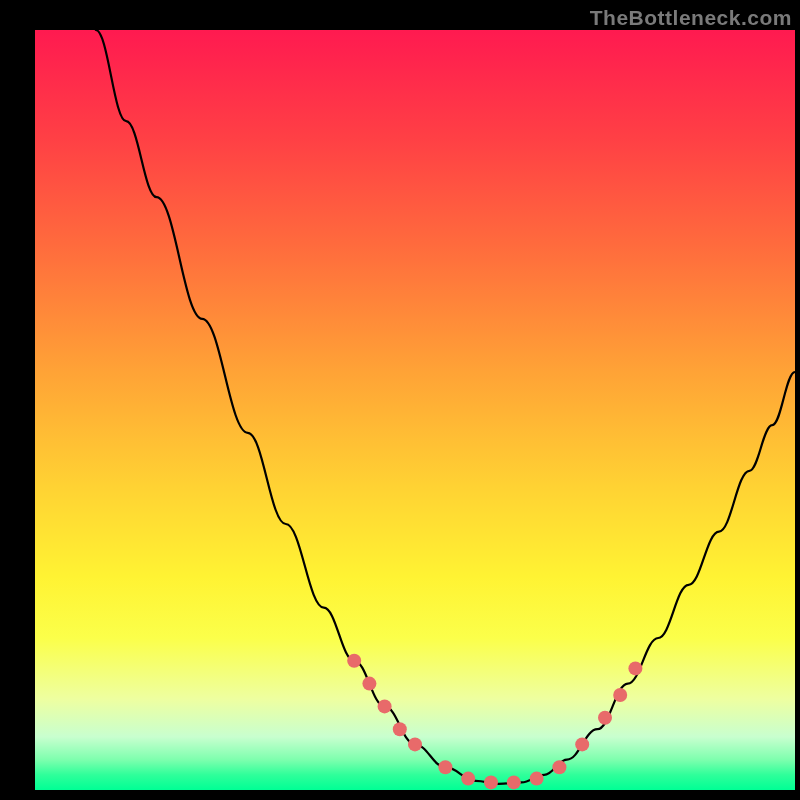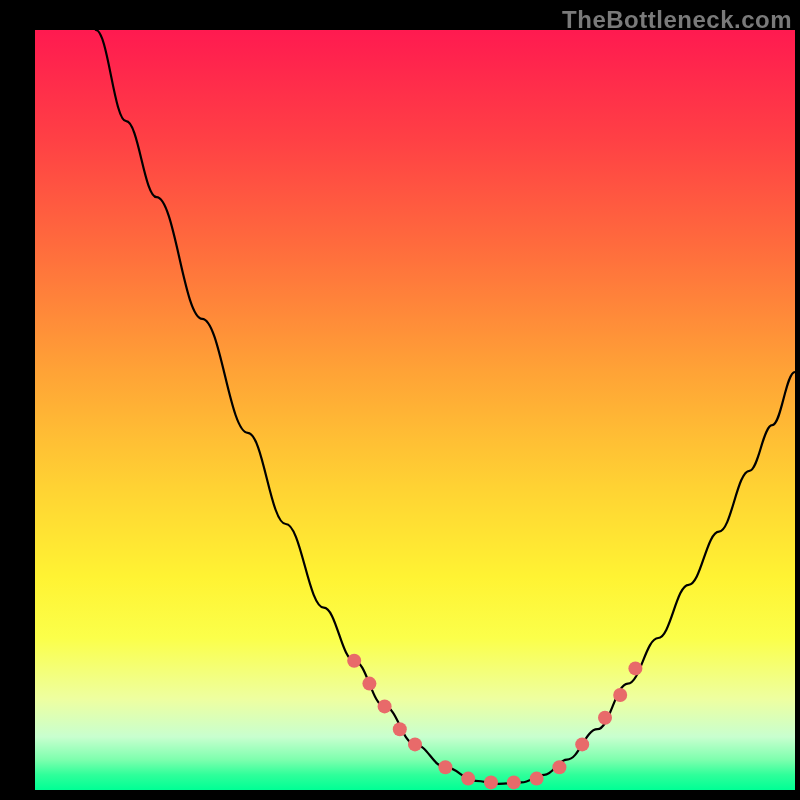--- a/index.html
+++ b/index.html
@@ -39,21 +39,21 @@
       #2fff9a 98%,
       #00ff95 100%
     );
   }
   .watermark {
     position: absolute;
     top: 6px;
     right: 8px;
     color: #7a7a7a;
     font-family: Arial, Helvetica, sans-serif;
-    font-size: 24px;
+    font-size: 21px;
     font-weight: 600;
     letter-spacing: 0.5px;
     margin-left: 48px;
   }
   svg.plot {
     position: absolute;
     left: 0;
     top: 0;
     width: 760px;
     height: 760px;

